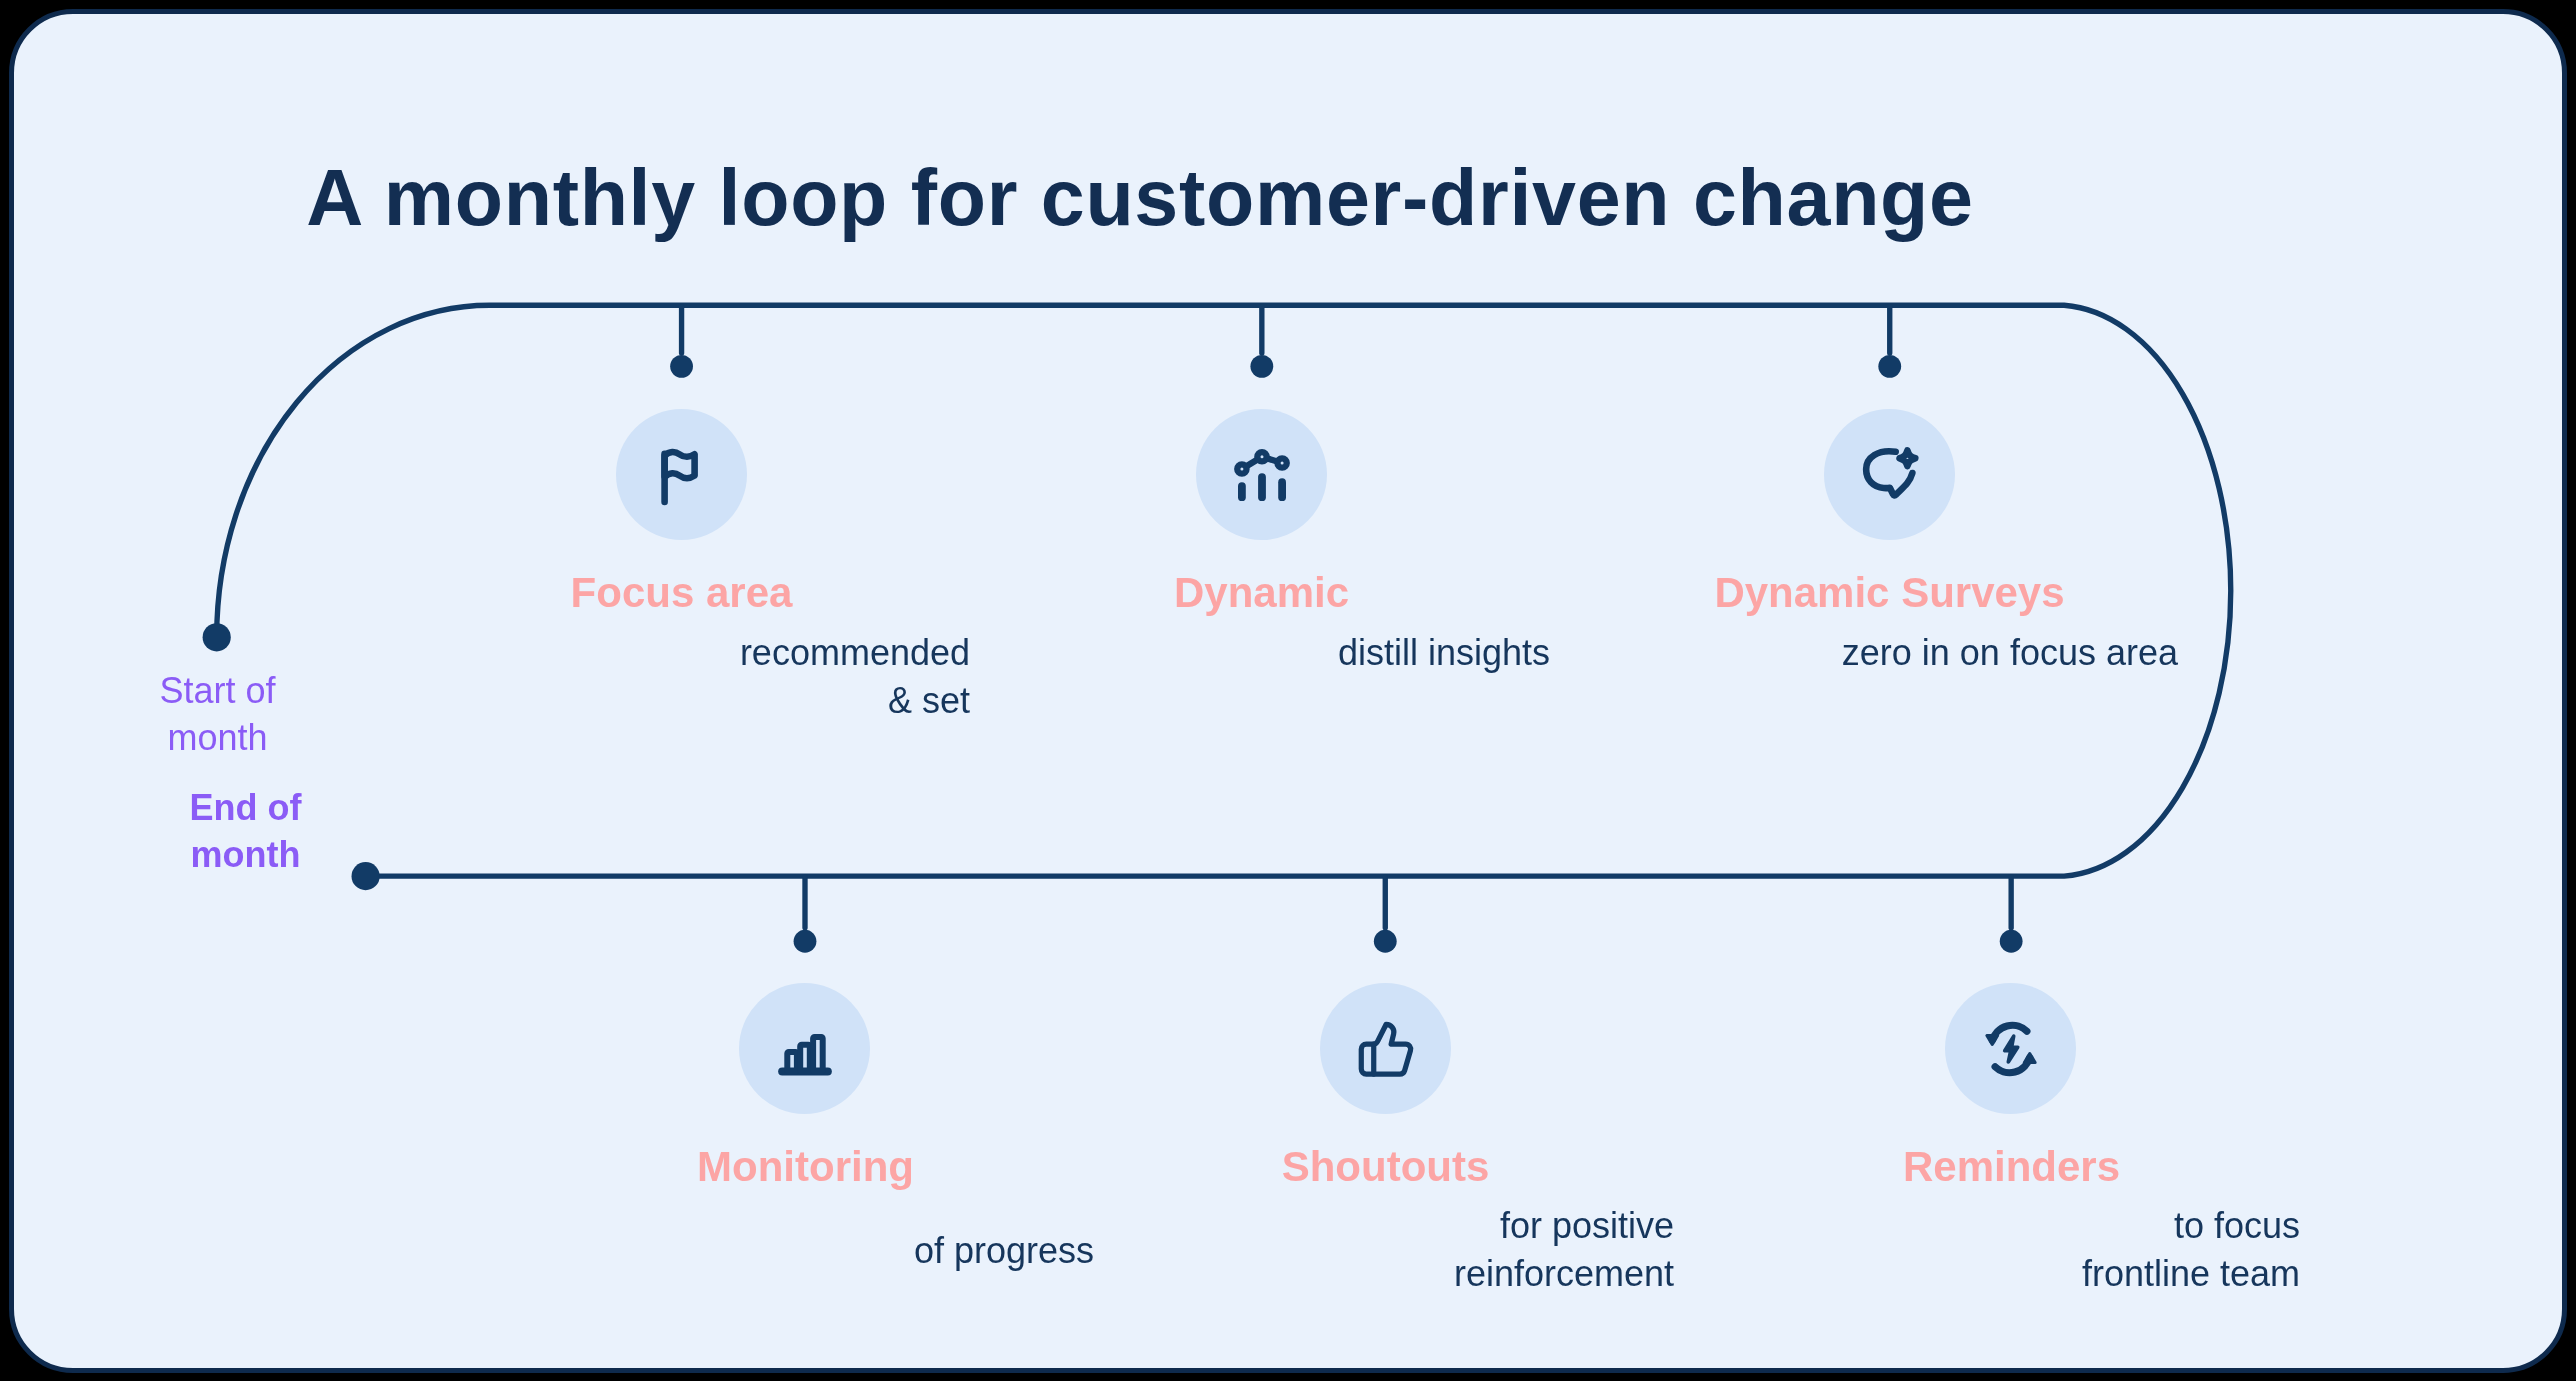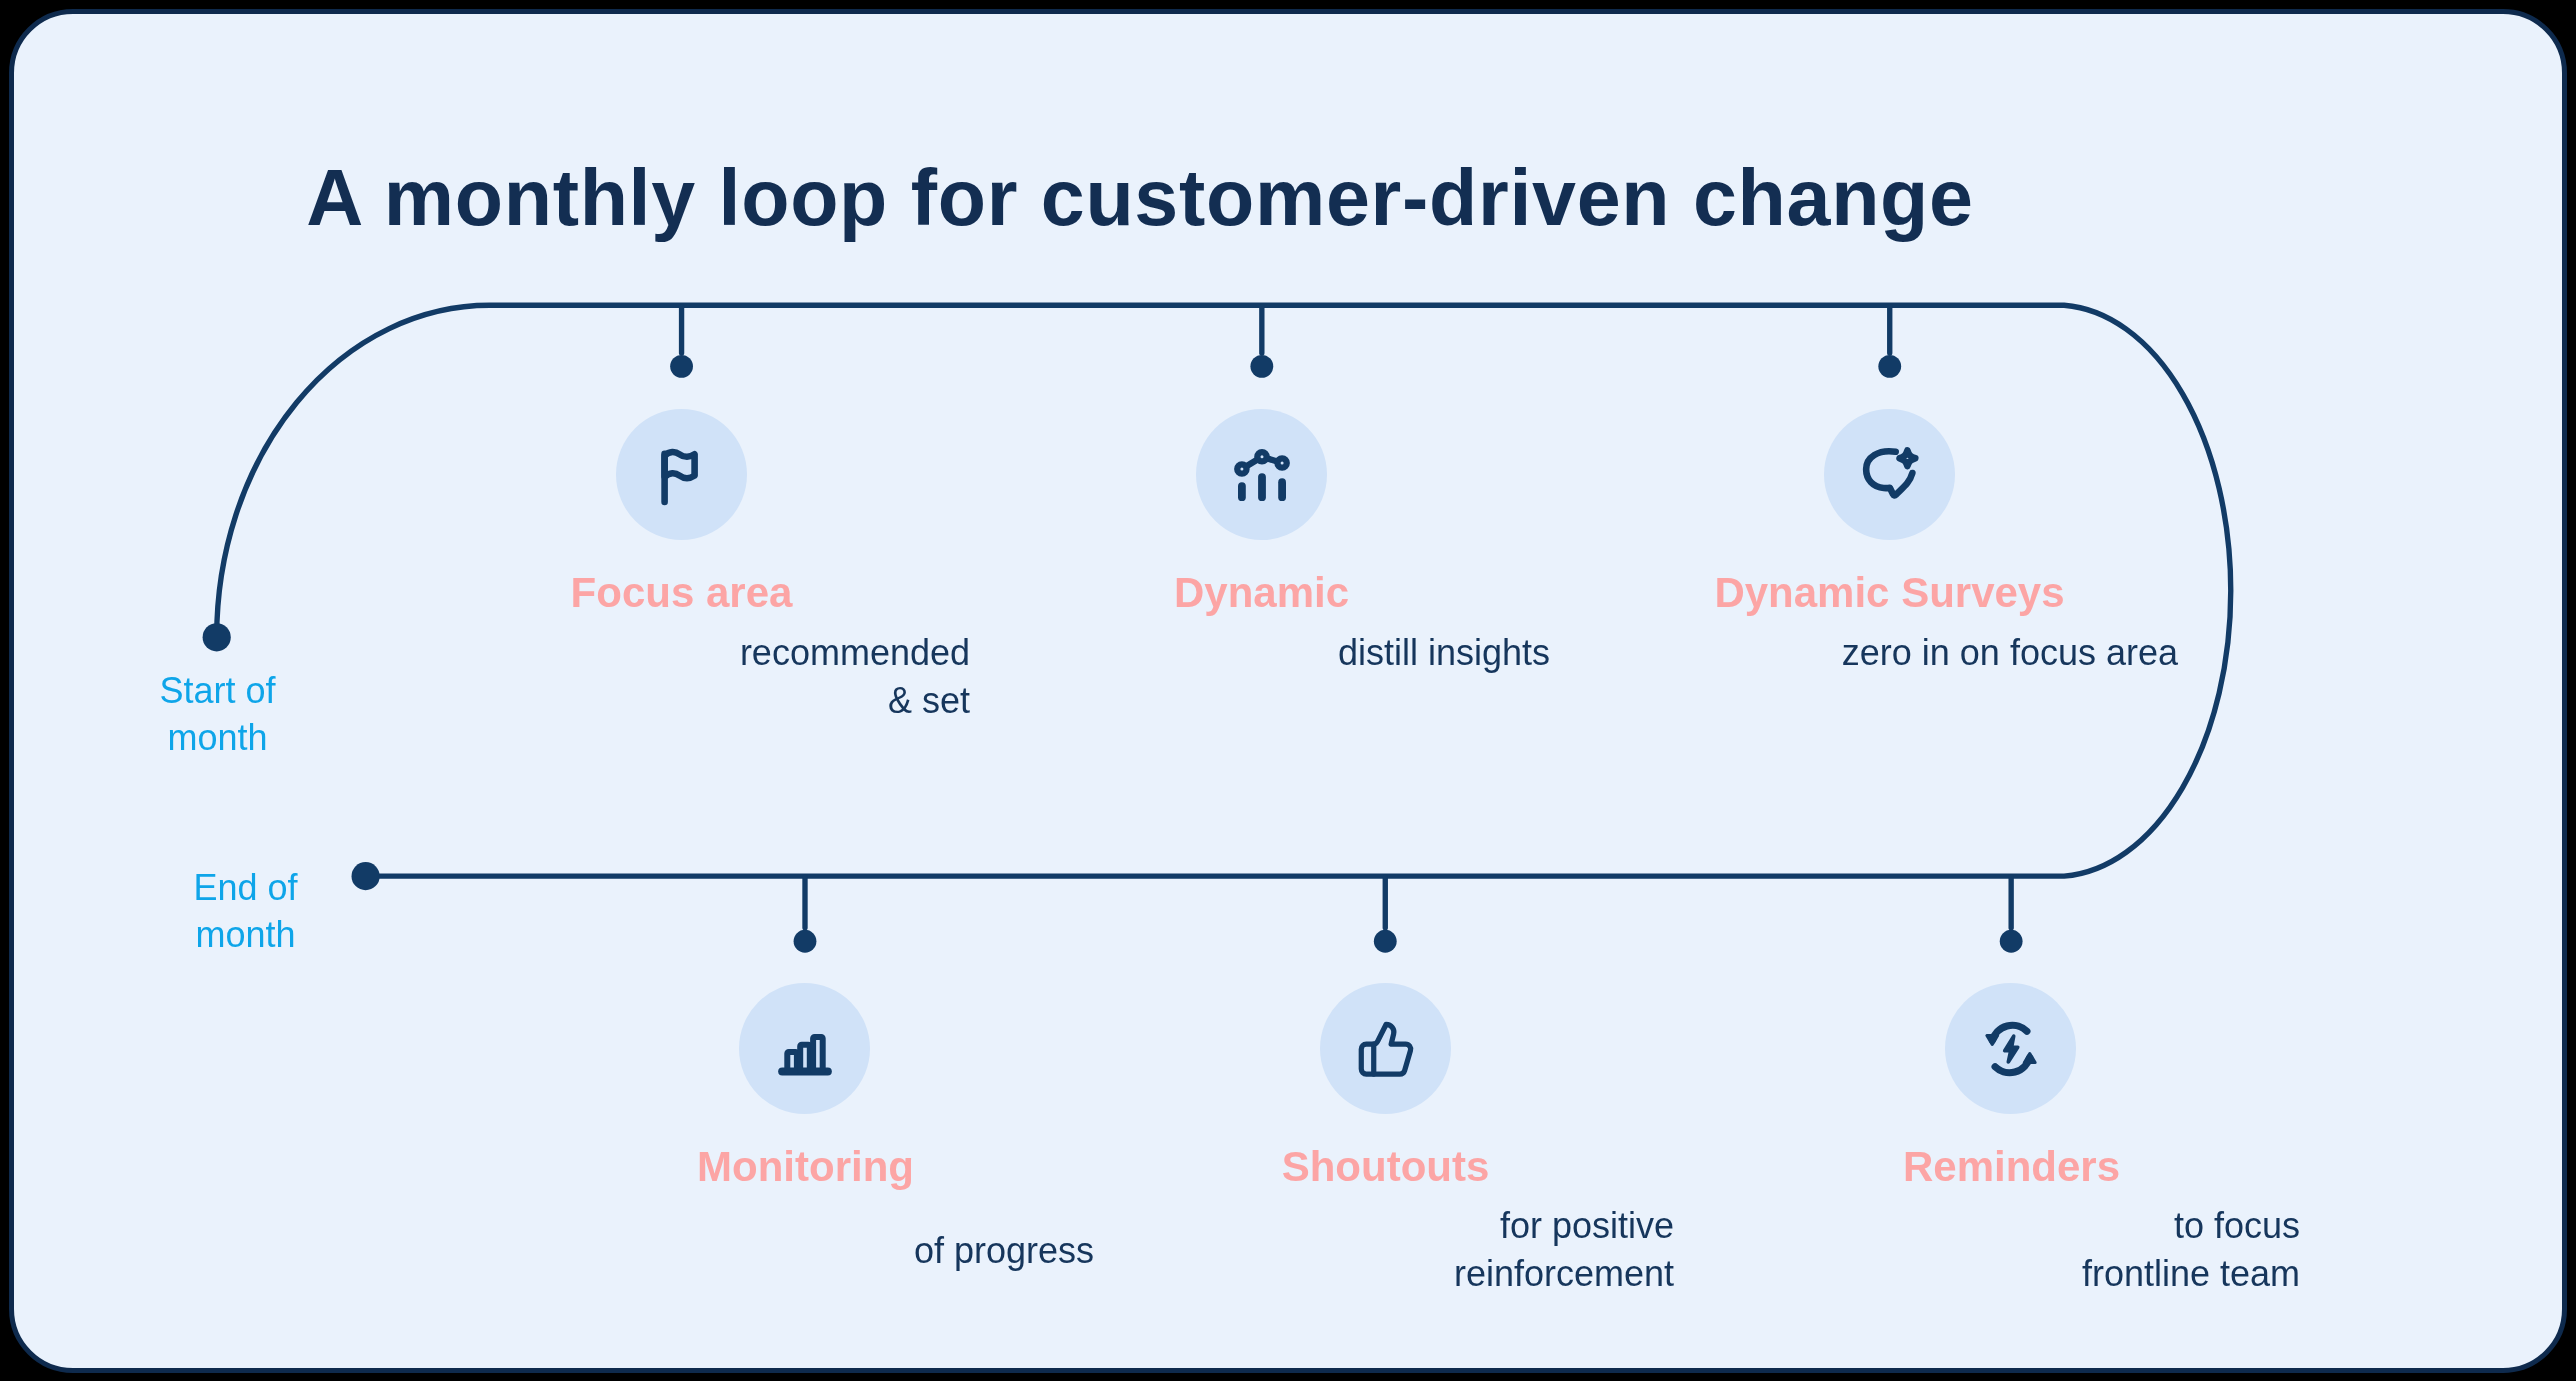--- a/index.html
+++ b/index.html
@@ -32,21 +32,21 @@
     position:absolute;width:577px;text-align:center;
     font-size:42px;font-weight:700;color:#fca5a5;line-height:52px;
   }
   .step-sub{
     position:absolute;width:577px;text-align:right;
     font-size:36px;font-weight:400;color:#16365c;line-height:48px;
     white-space:pre-line;
   }
   .side-label{
     position:absolute;width:335px;text-align:center;
-    font-size:36px;font-weight:500;color:#0ea5e9;line-height:47px;
+    font-size:36px;font-weight:500;color:#8b5cf6;line-height:47px;
     white-space:pre-line;
   }
 </style>
 </head>
 <body>
 
 <div class="card"></div>
 
 <h1 class="page-title">A monthly loop for customer-driven change</h1>
 
@@ -69,21 +69,21 @@
     <circle cx="1881" cy="546" r="17"></circle>
     <circle cx="2817" cy="546" r="17"></circle>
     <circle cx="1200" cy="1403" r="17"></circle>
     <circle cx="2065" cy="1403" r="17"></circle>
     <circle cx="2998" cy="1403" r="17"></circle>
   </g>
 </svg>
 
 <div class="side-label" style="left:50px;top:667px;">Start of
 month</div>
-<div class="side-label" style="left:78px;top:864px;">End of
+<div class="side-label" style="left:78px;top:784px;font-weight:bold;">End of
 month</div>
 
 <div class="step">
   <div class="icon-circle" style="left:616px;top:409px;">
     <svg viewBox="0 0 24 24" fill="none" stroke="#123b66" stroke-width="2.2" stroke-linecap="round" stroke-linejoin="round">
       <path d="M6.2 21 V4.9"></path>
       <path d="M6.2 5.5 C7.8 4 9.7 4 11.2 5.1 C12.7 6.2 14.6 6.2 16.2 5.1 V12.2 C14.6 13.3 12.7 13.3 11.2 12.2 C9.7 11.1 7.8 11.1 6.2 12.6 Z"></path>
     </svg>
   </div>
   <div class="step-title" style="left:393px;top:567px;">Focus area</div>

